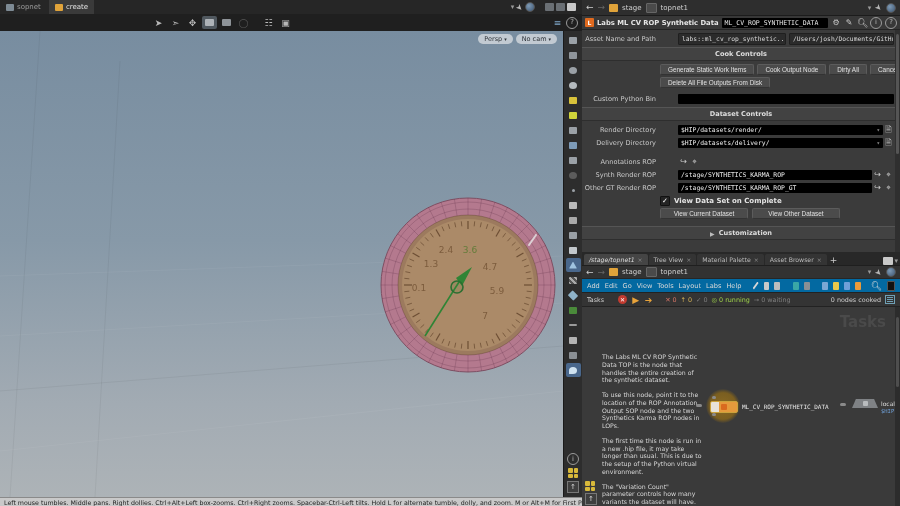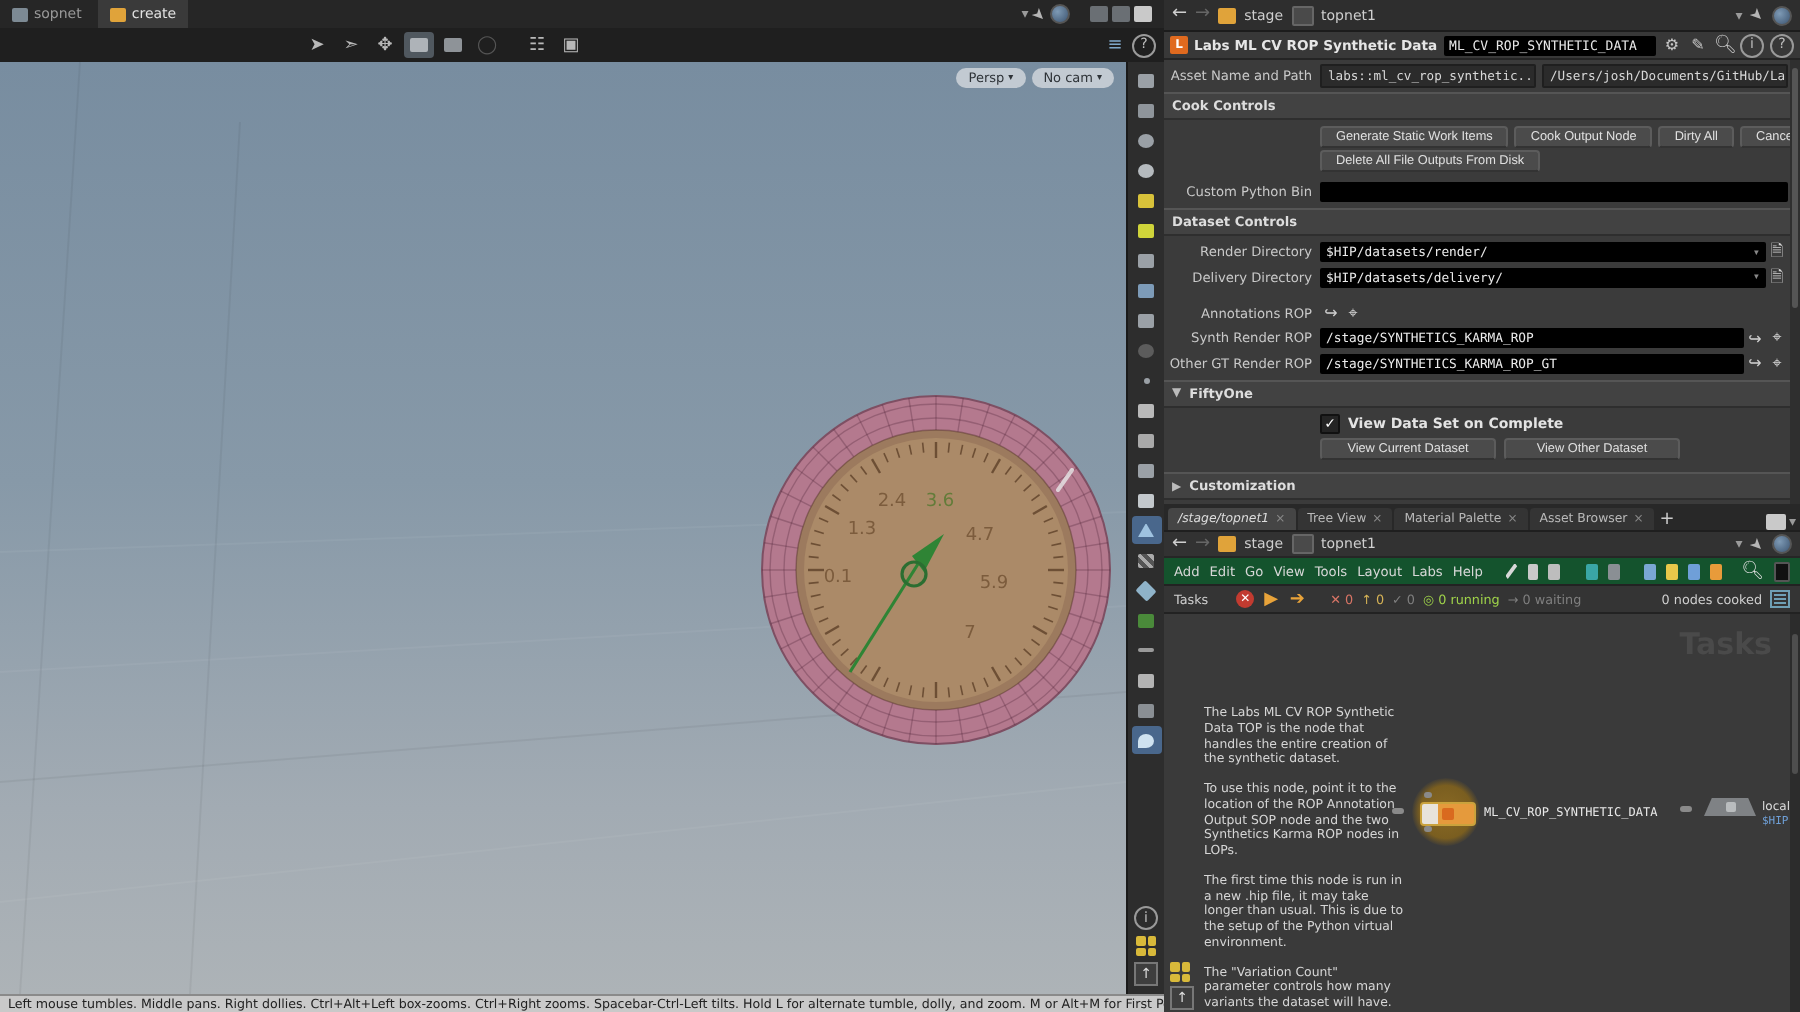--- a/index.html
+++ b/index.html
@@ -66,25 +66,25 @@
   .node-ic{width:9px;height:9px;background:#e06a1f;border-radius:1px;display:flex;align-items:center;justify-content:center;
            color:#fff;font-size:6px;font-weight:bold;}
   .hdr-title{font-weight:bold;color:#e6e6e6;font-size:6.8px;white-space:nowrap;}
   .hdr-field{flex:1;background:#000;color:#e8e8e8;font-size:6.5px;height:10px;display:flex;align-items:center;
              padding:0 3px;border-radius:1px;overflow:hidden;white-space:nowrap;}
   .hico{color:#c6c6c6;font-size:8px;width:10px;text-align:center;}
 
   .rp-params{position:absolute;left:582px;top:30px;width:318px;height:222px;background:#3b3b3b;
              display:flex;flex-direction:column;padding-top:2px;box-sizing:border-box;}
   .prow{display:flex;align-items:center;height:13px;padding:0 6px 0 0;box-sizing:border-box;}
-  .plabel{width:74px;text-align:right;padding-right:4px;color:#c9c9c9;font-size:6.6px;flex:none;white-space:nowrap;}
+  .plabel{width:74px;text-align:right;padding-right:22px;color:#c9c9c9;font-size:6.6px;flex:none;white-space:nowrap;}
   .combo{background:#2b2b2b;border:1px solid #1f1f1f;color:#d8d8d8;height:10px;display:flex;align-items:center;
          padding:0 3px;font-size:6.3px;overflow:hidden;white-space:nowrap;border-radius:1px;}
   .secband{height:12px;background:#424242;border-top:1px solid #555;border-bottom:1px solid #2e2e2e;
-           display:flex;align-items:center;gap:4px;padding:0 4px;font-weight:bold;color:#ddd;font-size:6.6px;margin:2px 0;}
+           display:flex;align-items:center;gap:4px;padding:0 4px;font-weight:bold;color:#ddd;font-size:6.6px;margin:2px 0;justify-content:center;}
   .tri{font-size:6px;color:#bbb;}
   .btn{background:#4b4b4b;border:1px solid #5c5c5c;border-bottom-color:#333;color:#e0e0e0;border-radius:2px;
        font-size:6.4px;padding:1px 7px;white-space:nowrap;}
   .field{flex:1;background:#000;color:#ececec;height:10px;display:flex;align-items:center;padding:0 3px;
          font-size:6.4px;white-space:nowrap;overflow:hidden;border-radius:1px;}
   .field .fcaret{margin-left:auto;color:#888;font-size:6px;}
   .ficon{width:11px;height:10px;display:flex;align-items:center;justify-content:center;color:#d0d0d0;font-size:8px;}
   .chk{width:8px;height:8px;background:#242424;border:1px solid #111;border-radius:1px;display:flex;
        align-items:center;justify-content:center;color:#fff;font-size:7px;margin-right:4px;flex:none;}
   .chk.checked{color:#fff;}
@@ -94,21 +94,21 @@
   .rp-panetabs{position:absolute;left:582px;top:252px;width:318px;height:13px;background:#282828;
                display:flex;align-items:flex-end;gap:1px;padding:0 2px;box-sizing:border-box;}
   .ptab{background:#343434;color:#b9b9b9;font-size:6.2px;height:11px;display:flex;align-items:center;gap:3px;
         padding:0 5px;border-radius:2px 2px 0 0;white-space:nowrap;}
   .ptab.cur{background:#454545;color:#ddd;font-style:italic;}
   .ptab .x{color:#888;font-size:6px;}
   .plus{color:#ccc;font-size:9px;margin-left:2px;}
 
   .rp-netpath{position:absolute;left:582px;top:265px;width:318px;height:13px;background:#323232;
               border-top:1px solid #1f1f1f;display:flex;align-items:center;gap:4px;padding:0 4px;box-sizing:border-box;}
-  .rp-netmenu{position:absolute;left:582px;top:278px;width:318px;height:14px;background:#14532d;
+  .rp-netmenu{position:absolute;left:582px;top:278px;width:318px;height:14px;background:#0369a1;
               border-top:1px solid #262626;display:flex;align-items:center;gap:5px;padding:0 5px;box-sizing:border-box;}
   .menu-item{color:#d8d8d8;font-size:6.6px;}
   .micon{width:9px;height:8px;border-radius:1px;}
 
   .rp-taskbar{position:absolute;left:582px;top:292px;width:318px;height:14px;background:#343434;
               border-top:1px solid #222;display:flex;align-items:center;gap:4px;padding:0 5px;box-sizing:border-box;}
   .tk{font-size:6.4px;white-space:nowrap;}
   .tk-red{color:#d97566;} .tk-org{color:#d6b356;} .tk-dim{color:#7f7f7f;} .tk-grn{color:#9fd34a;}
   .dotic{width:9px;height:9px;border-radius:50%;display:flex;align-items:center;justify-content:center;
          color:#fff;font-size:6px;}
@@ -535,24 +535,20 @@
     </div>
     <div class="prow">
       <span class="plabel">Other GT Render ROP</span>
       <span class="field mono">
         <span>/stage/SYNTHETICS_KARMA_ROP_GT</span>
       </span>
       <span class="ficon">↪</span>
       <span class="ficon">⌖</span>
     </div>
 
-    <div class="secband">
-      <span class="tri">▼</span>
-      <span>FiftyOne</span>
-    </div>
     <div class="prow" style="padding-left:78px">
       <span class="chk checked">✓</span>
       <span style="font-weight:bold;color:#e4e4e4">View Data Set on Complete</span>
     </div>
     <div class="prow" style="padding-left:78px;gap:4px">
       <button class="btn" style="min-width:88px">View Current Dataset</button>
       <button class="btn" style="min-width:88px">View Other Dataset</button>
     </div>
 
     <div style="height:4px"></div>

